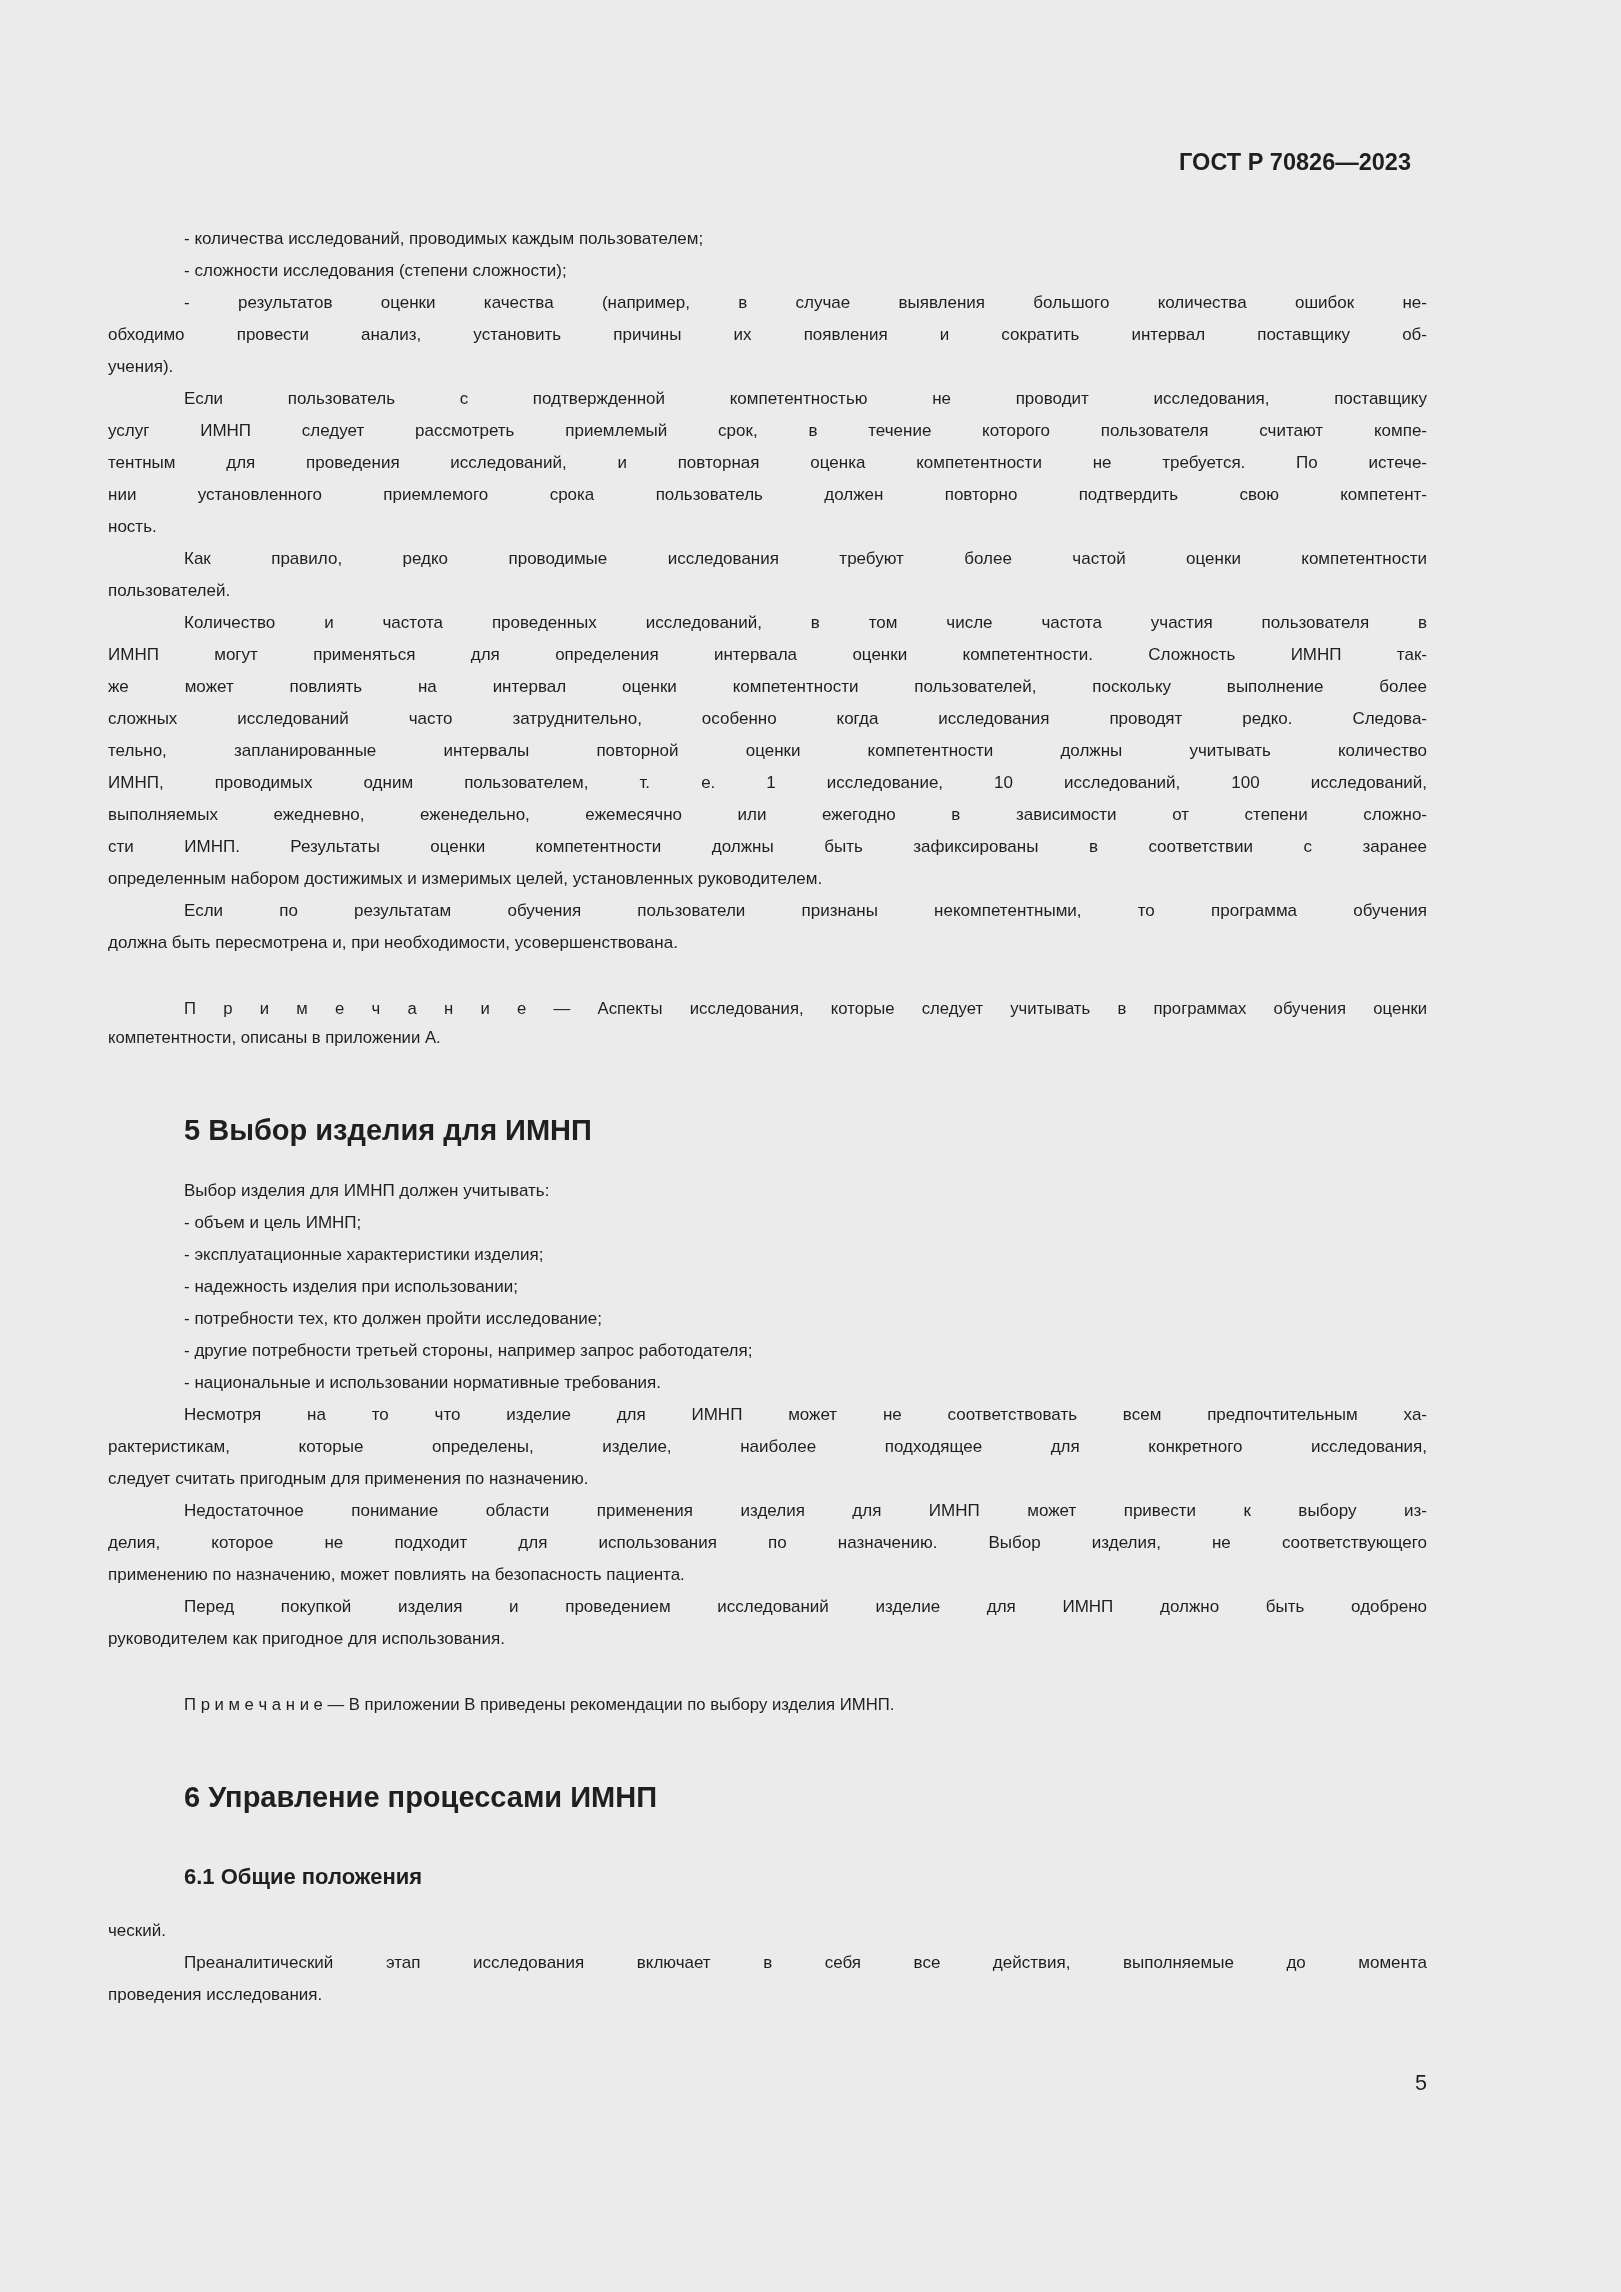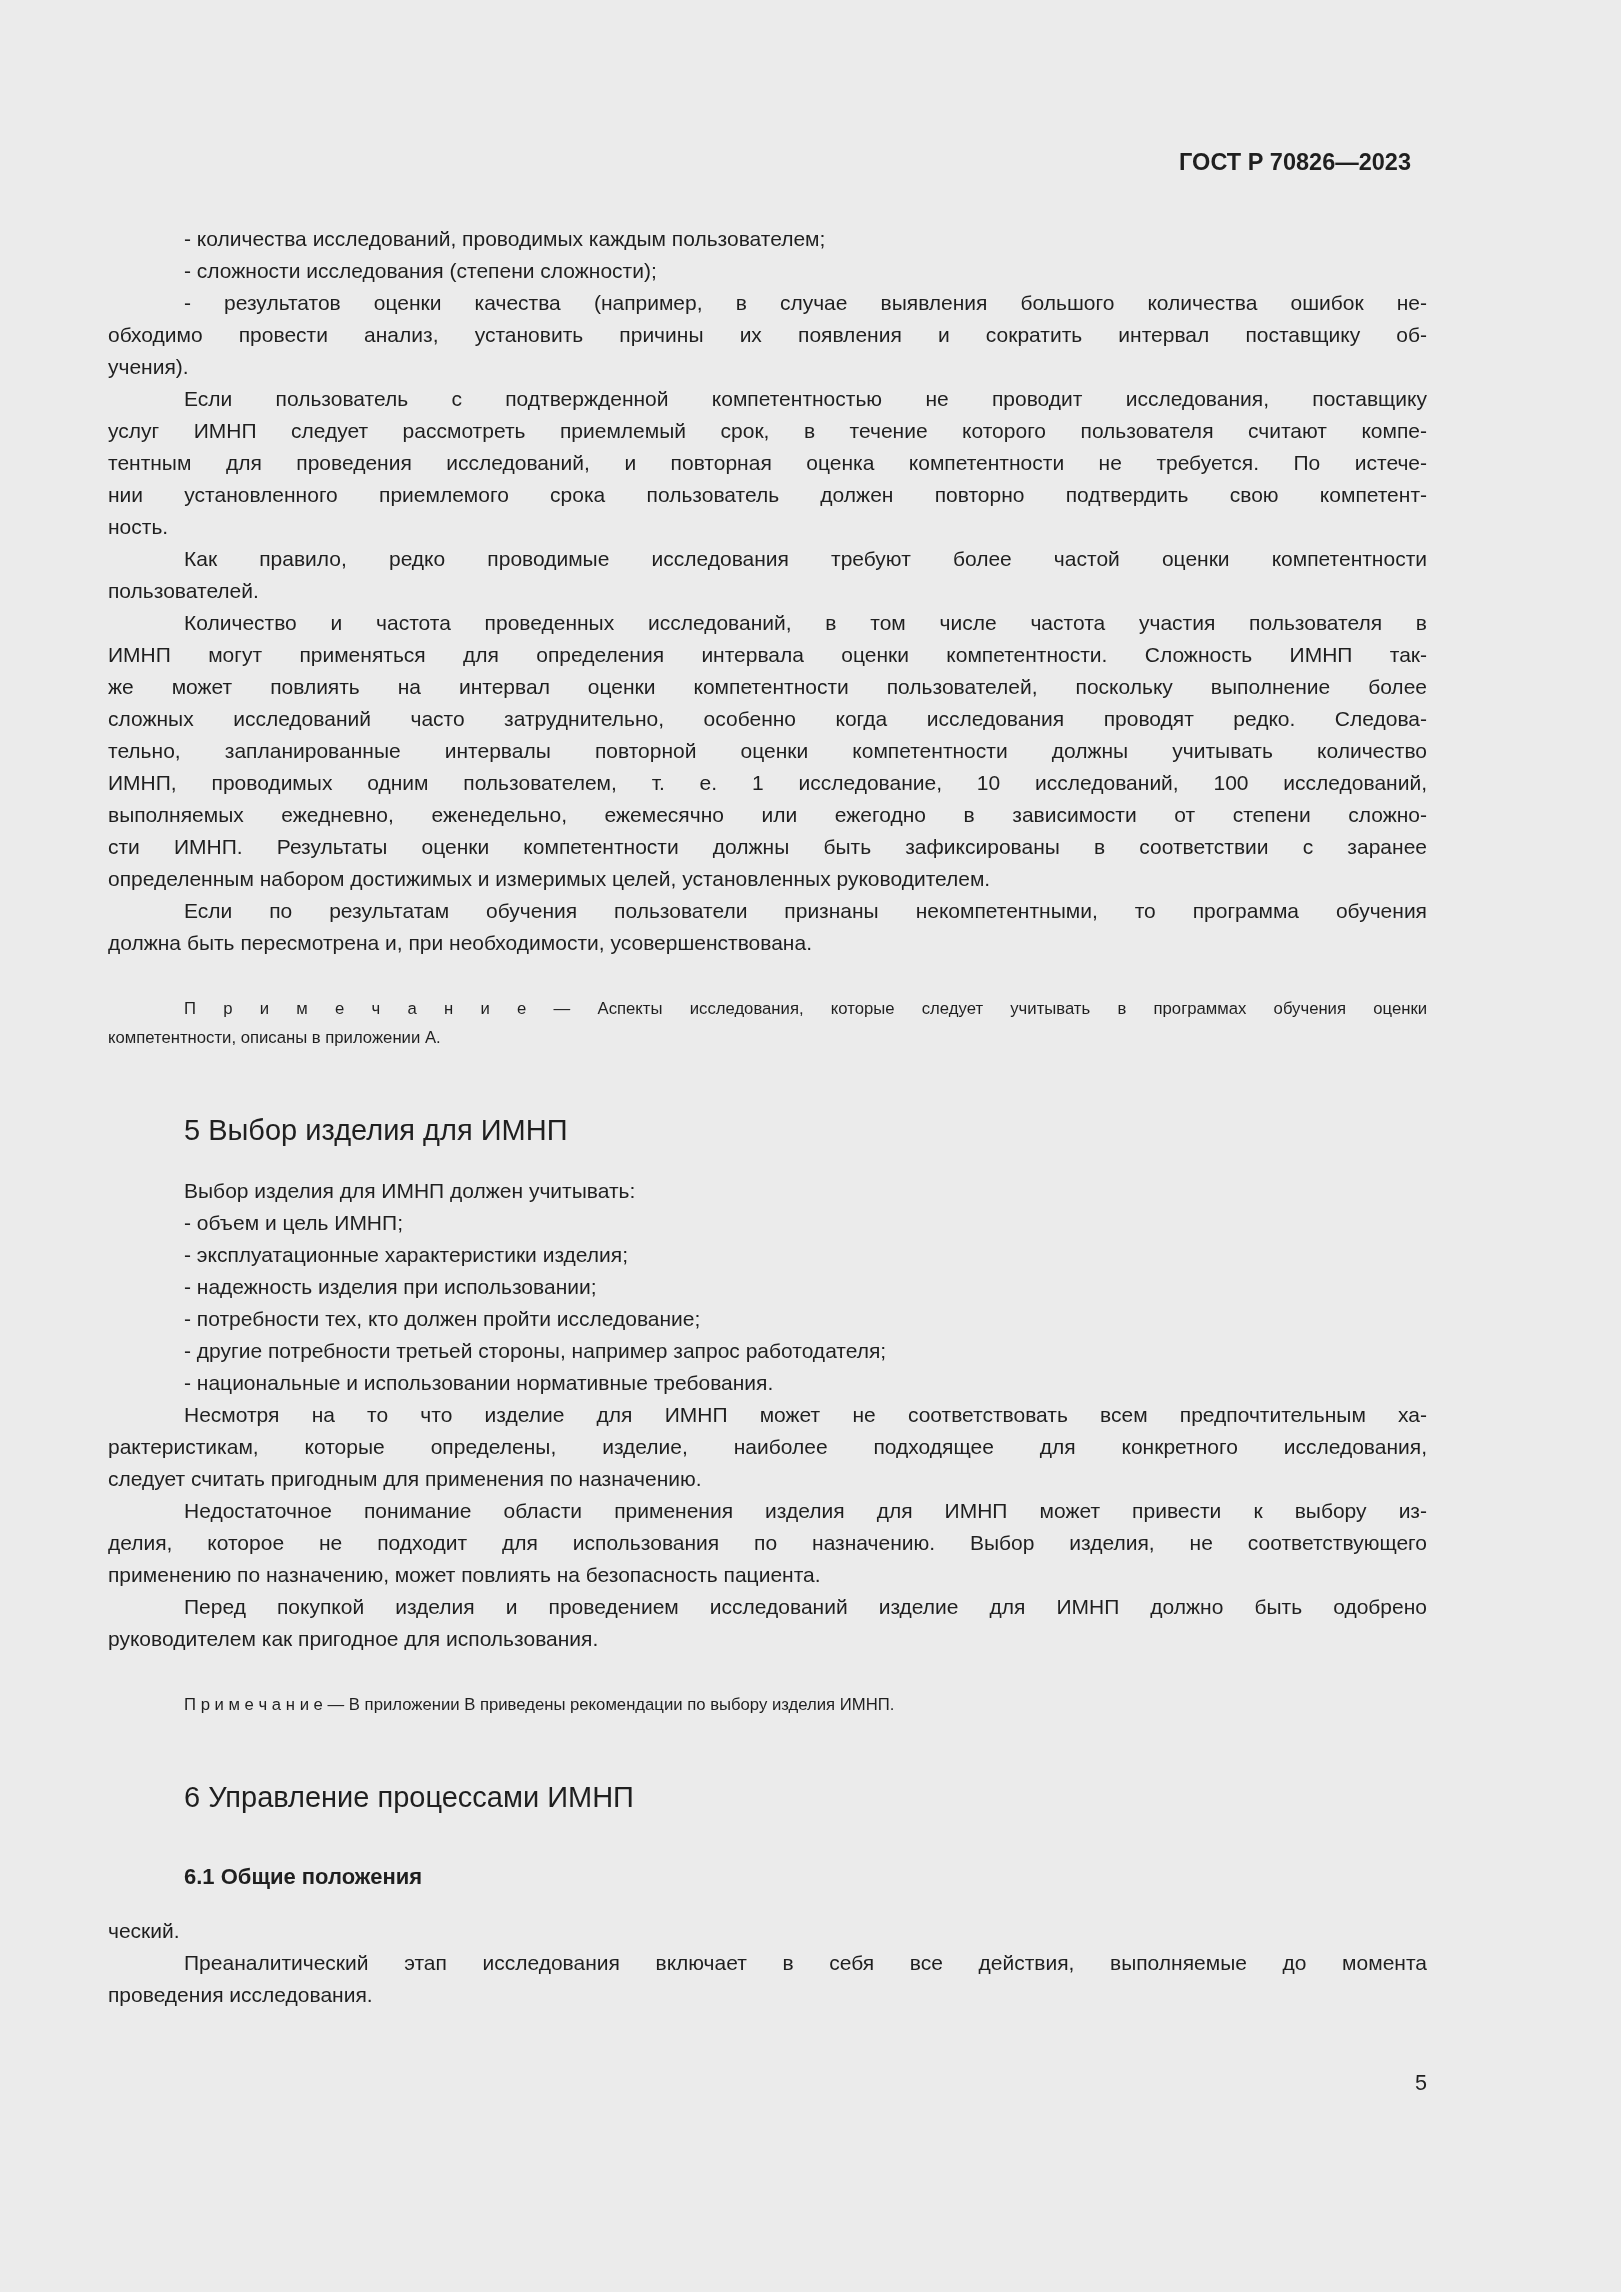--- a/index.html
+++ b/index.html
@@ -30,38 +30,38 @@
     line-height: 27.4px;
   }
   .content {
     position: absolute;
     top: 223px;
     left: 108px;
     width: 1319px;
   }
   .para { margin: 0; }
   .para .line {
-    font-size: 21px;
+    font-size: 17px;
     line-height: 32px;
     white-space: normal;
   }
   .line.indent { padding-left: 76px; }
   .line.just {
     text-align: justify;
     text-align-last: justify;
     text-justify: inter-word;
   }
   .note { margin-top: 35px; }
   .note .line {
     font-size: 16.7px;
     line-height: 29px;
   }
   .h1 {
     font-size: 29px;
-    font-weight: normal;
+    font-weight: bold;
     line-height: 35px;
     margin: 61px 0 27.4px 0;
     padding-left: 76px;
   }
   .h2 {
     font-size: 22px;
     font-weight: bold;
     line-height: 29px;
     margin: 47px 0 23.5px 0;
     padding-left: 76px;

